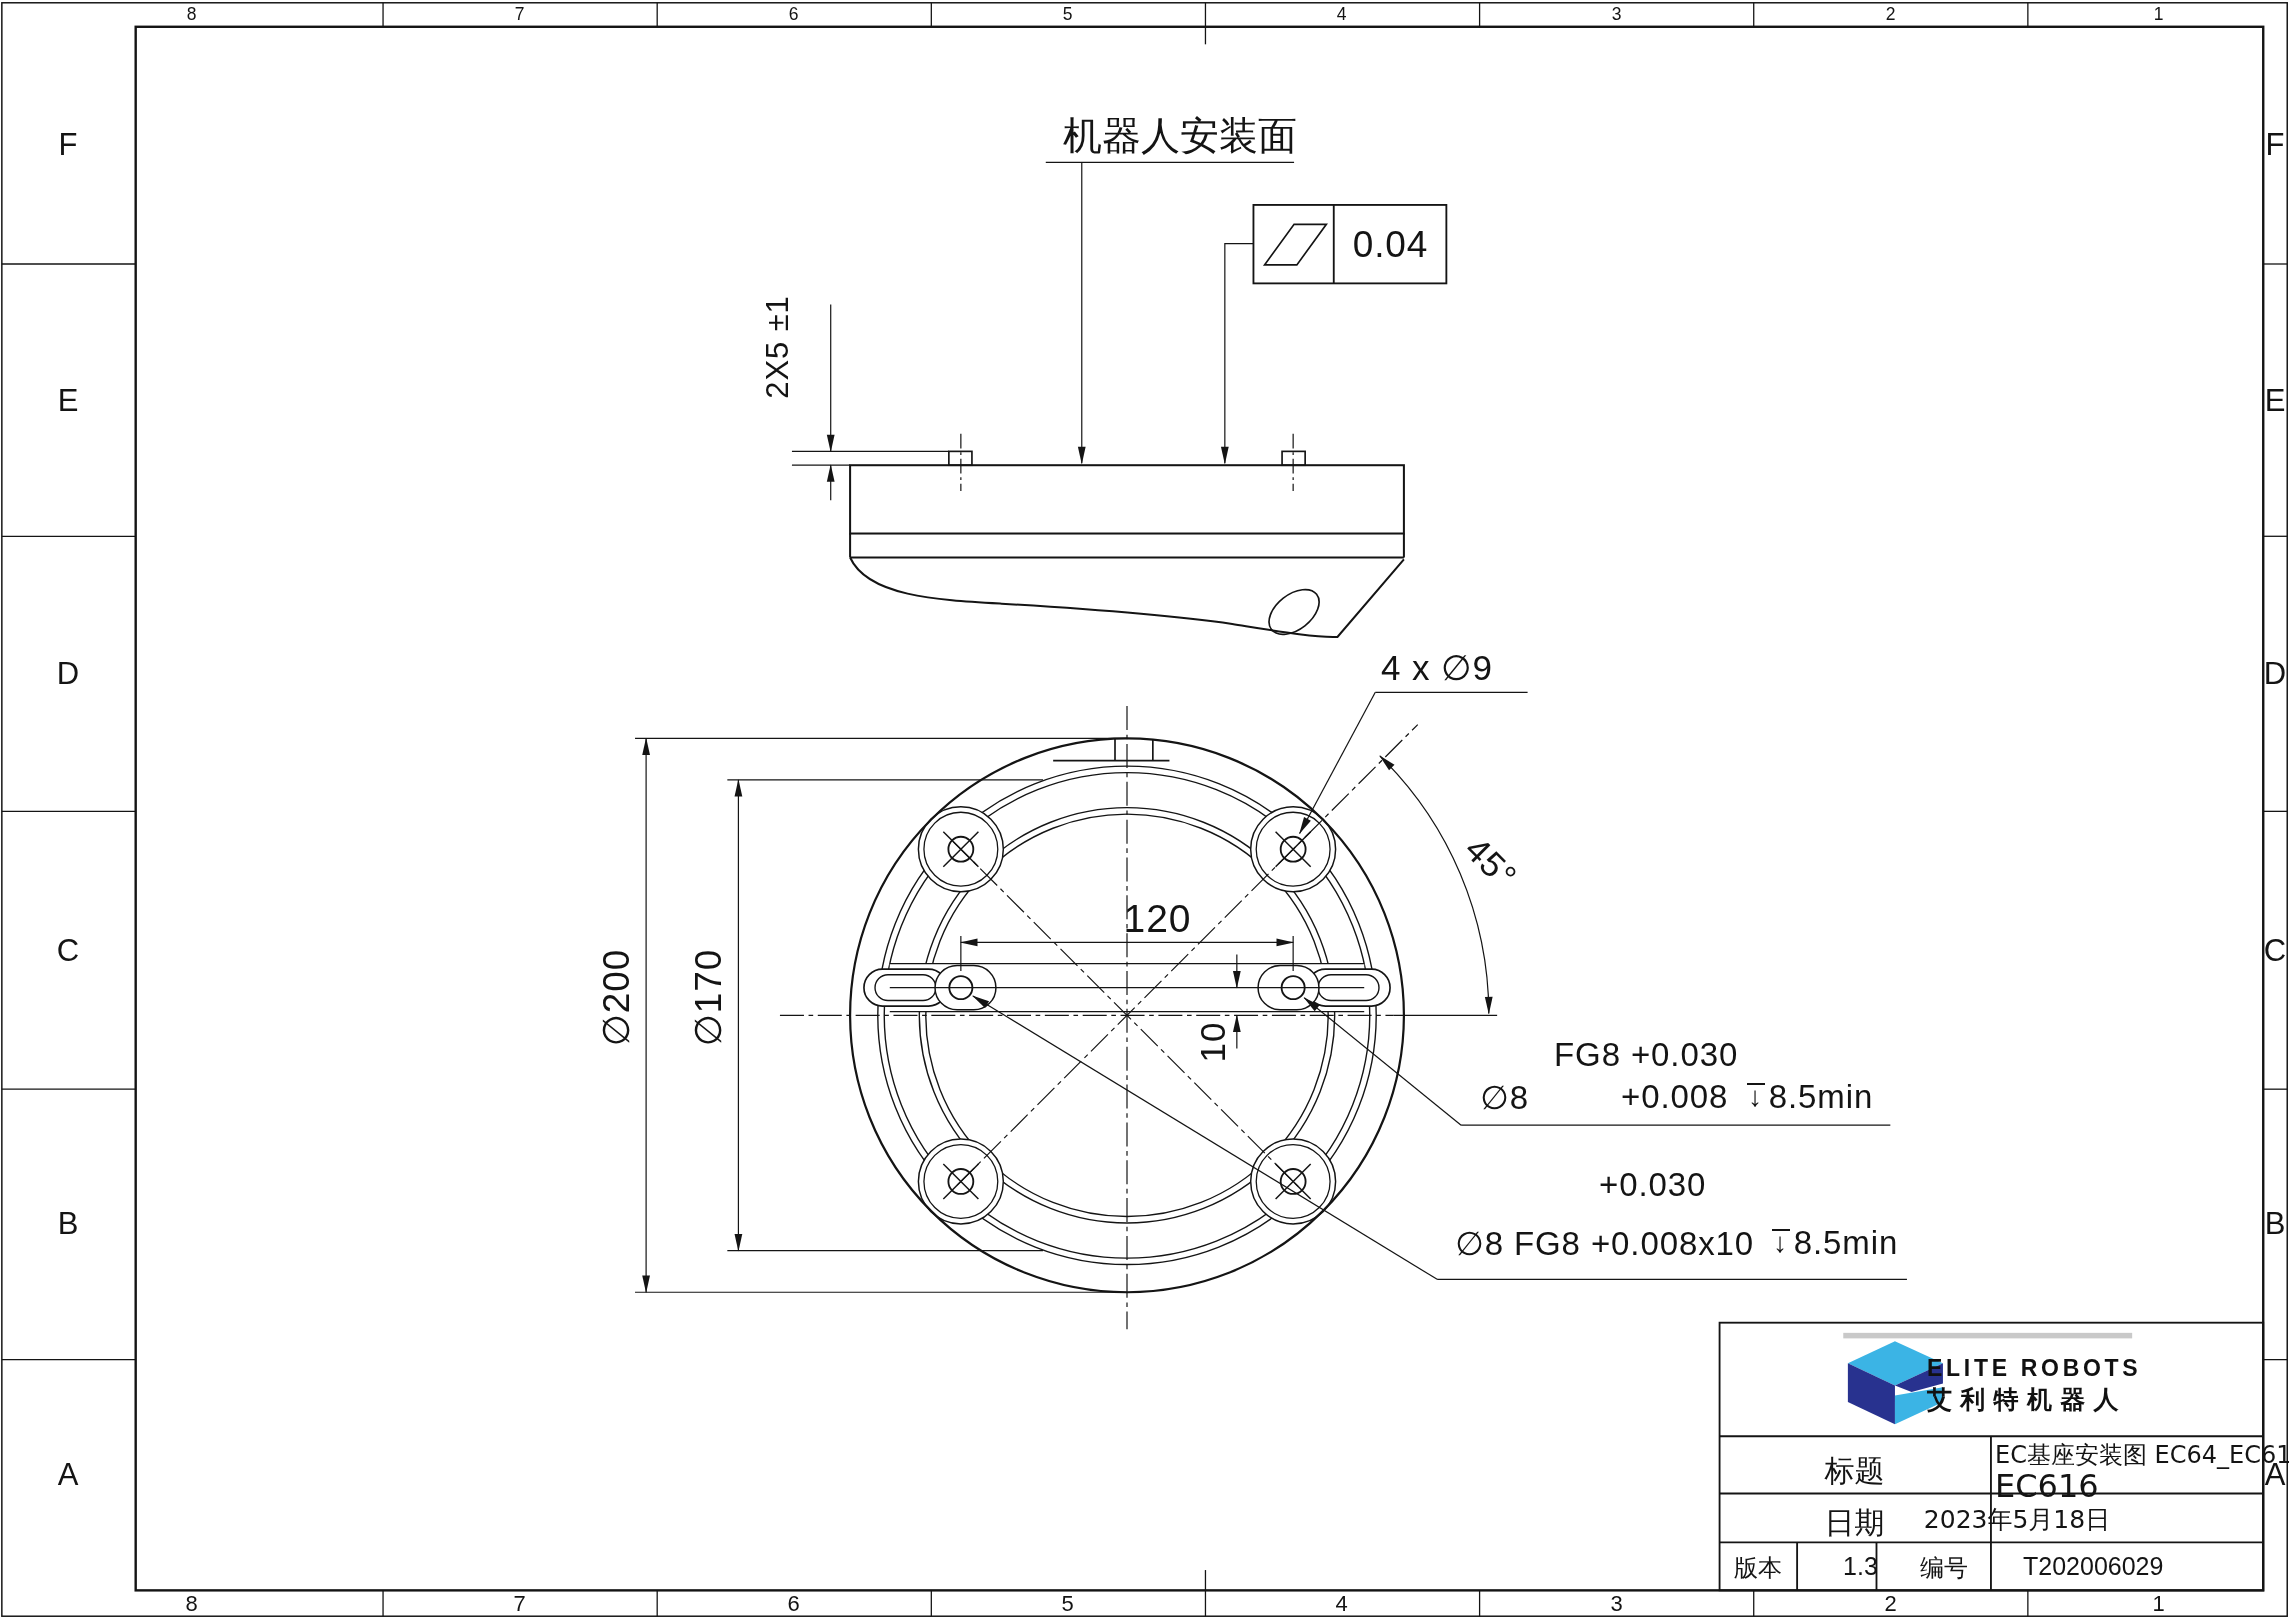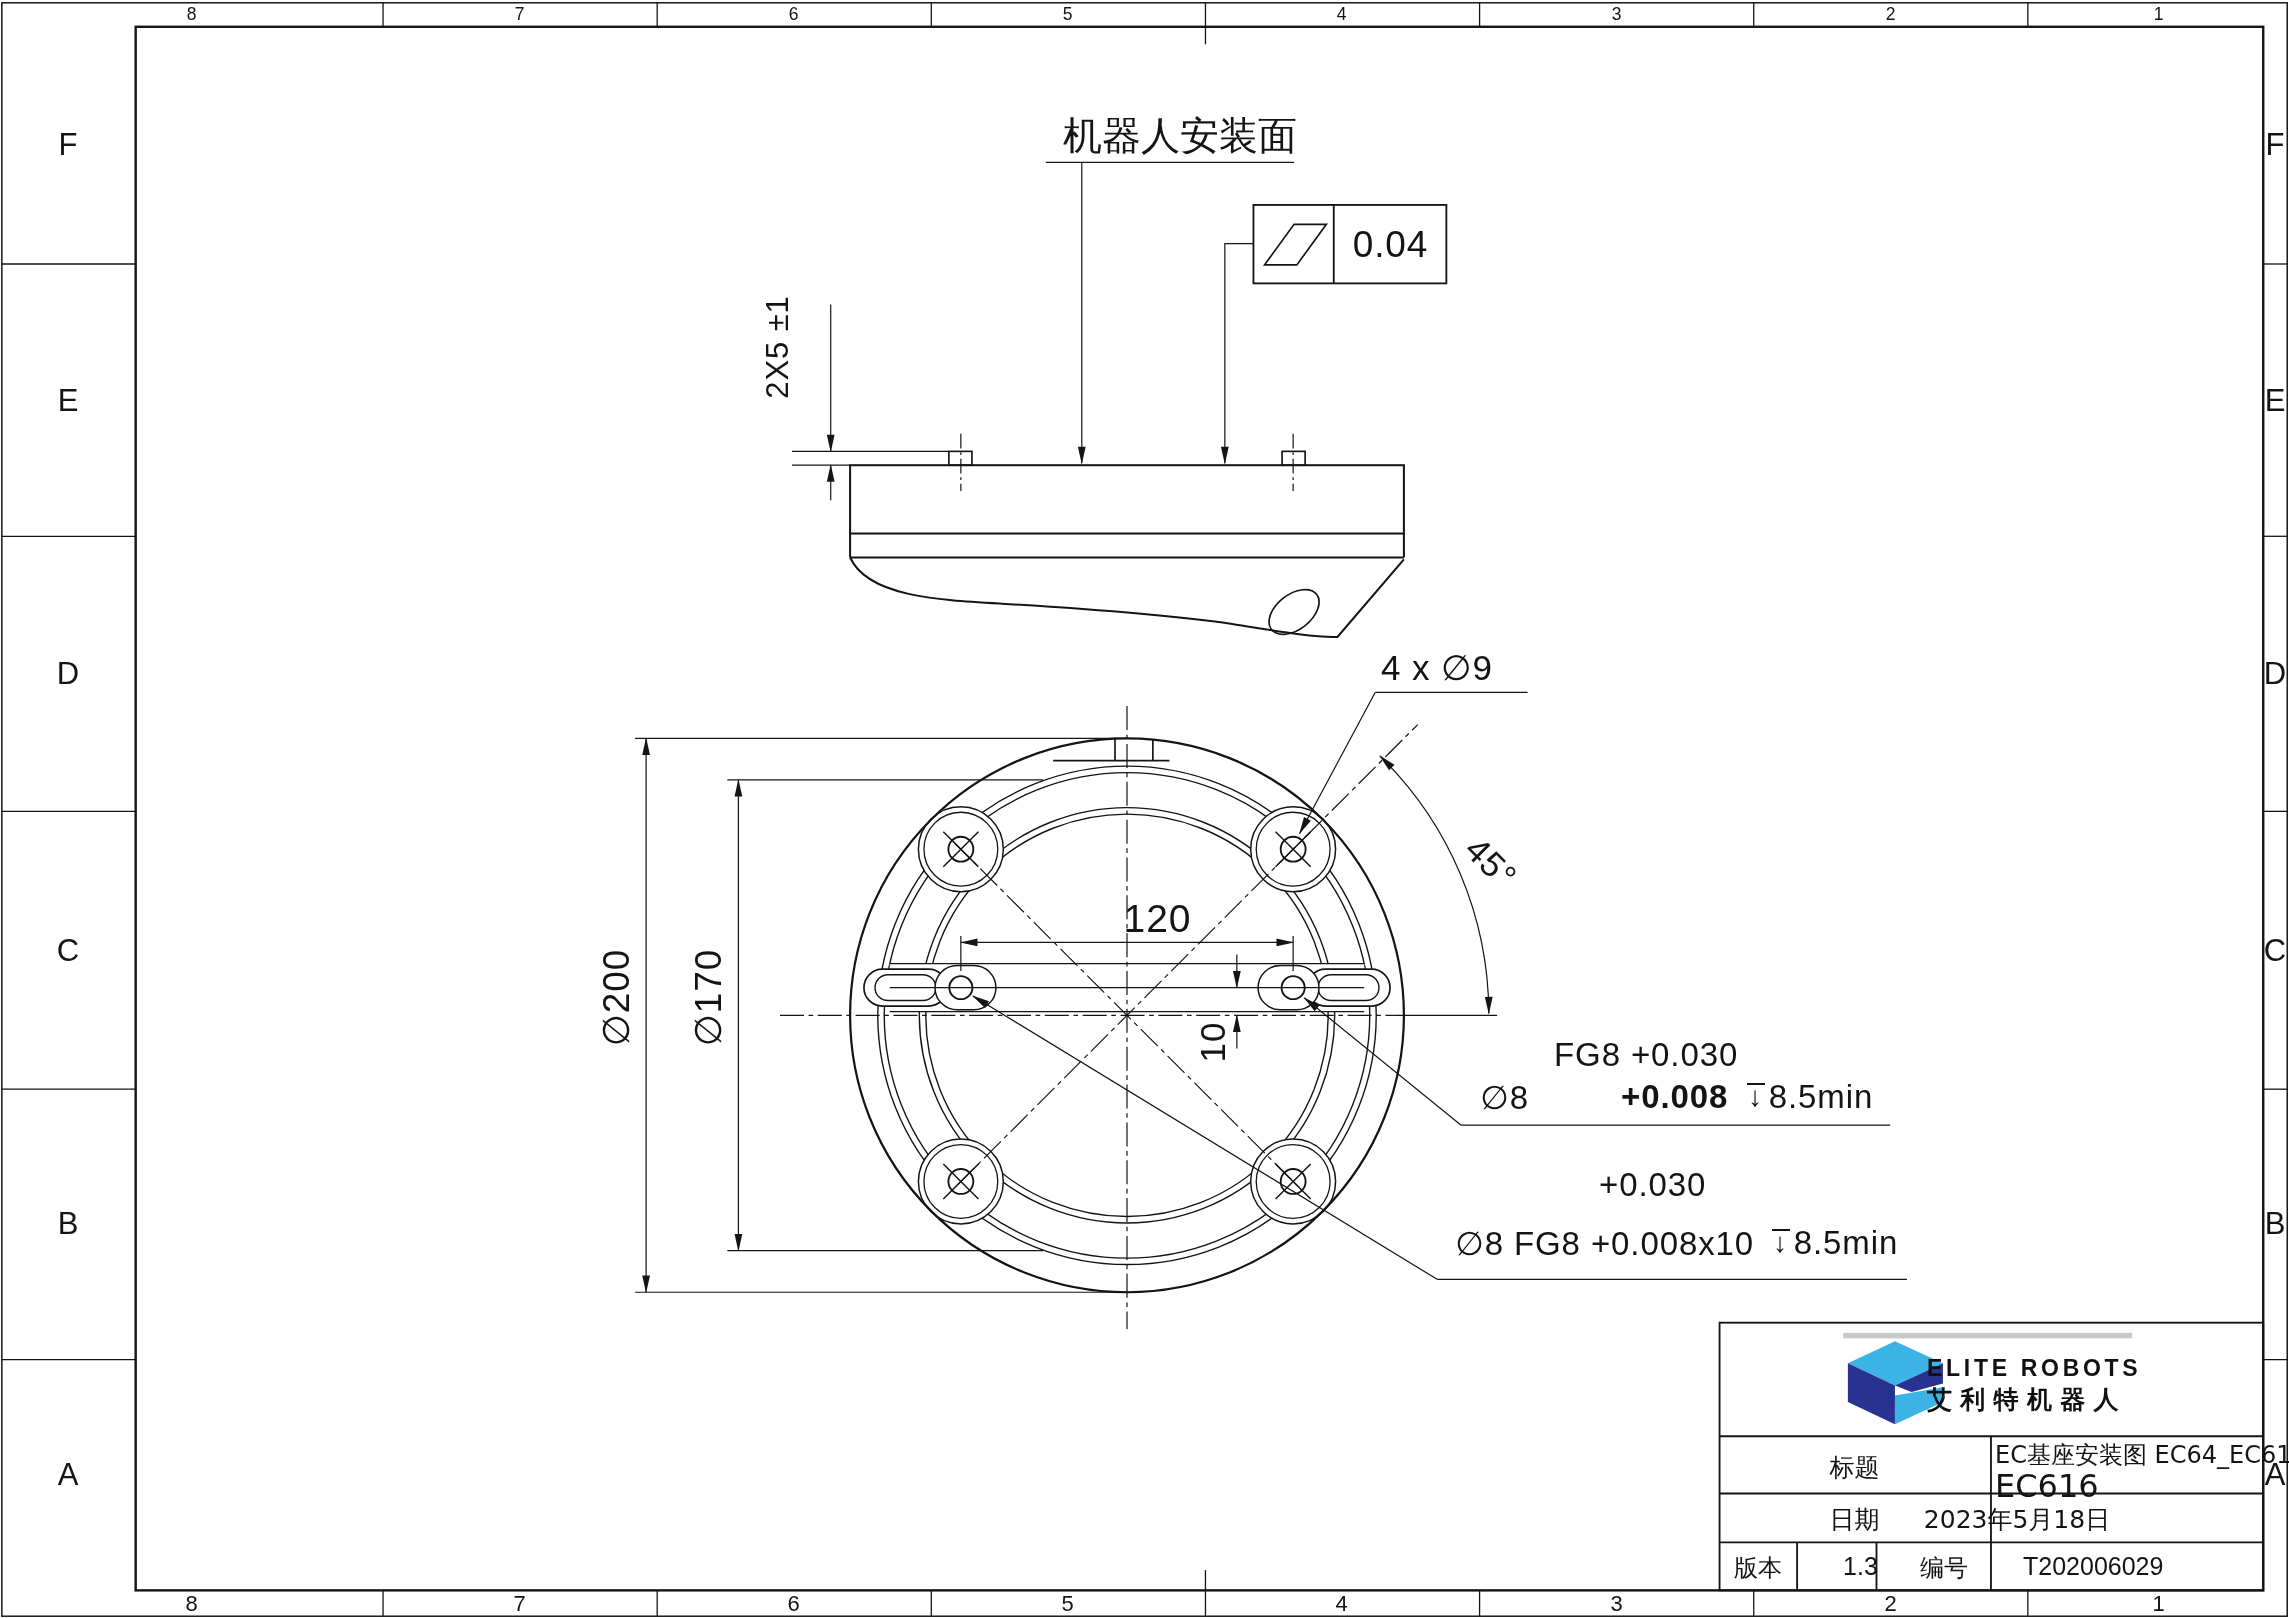--- a/index.html
+++ b/index.html
@@ -9,21 +9,21 @@
   .txt{position:absolute;white-space:nowrap;color:#141414;}
   .ctr{text-align:center;}
   .zone{width:37px;height:20px;line-height:20px;font-size:17.5px;text-align:center;}
   .zoneb{font-size:22px;}
   .rowl{width:28px;height:33px;line-height:33px;font-size:31px;text-align:center;}
   .dim{font-size:33px;letter-spacing:0.9px;}
   .rot270{transform:rotate(-90deg);transform-origin:center center;}
   .cjk{font-family:"DejaVu Sans","Liberation Sans",sans-serif;}
   .dsym{display:inline-block;border-top:2.8px solid #141414;line-height:24px;
         padding:0 1.8px;margin:0 3.7px 0 5.5px;font-size:28px;vertical-align:1.8px;}
-  .tb-label{font-size:25px;font-family:Liberation Serif, serif;}
+  .tb-label{font-size:30px;font-family:Liberation Serif, serif;}
   .brand-en{font-size:23px;font-weight:bold;letter-spacing:3.7px;color:#111;}
   .brand-cn{font-size:25px;font-weight:bold;letter-spacing:8.3px;color:#111;}
 </style>
 </head>
 <body>
 
 <div id="sheet">
 
   <svg id="linework" width="2290" height="1619" viewBox="0 0 2481 1754">
     <defs>
@@ -253,21 +253,21 @@
 
   <div class="txt dim rot270 ctr" style="left:552px;top:976px;width:129px;font-size:37px;">∅200</div>
   <div class="txt dim rot270 ctr" style="left:644px;top:976px;width:129px;font-size:37px;">∅170</div>
   <div class="txt dim ctr" style="left:1102px;top:897px;width:111px;font-size:39px;">120</div>
   <div class="txt dim rot270 ctr" style="left:1180px;top:1022px;width:65px;font-size:35px;">10</div>
   <div class="txt dim" style="left:1381px;top:648px;font-size:35px;">4 x ∅9</div>
   <div class="txt dim ctr" style="left:1454px;top:843px;width:74px;font-size:35px;transform:rotate(45deg);">45°</div>
 
   <div class="txt dim" style="left:1554px;top:1036px;">FG8 +0.030</div>
   <div class="txt dim" style="left:1480px;top:1078px;">∅8</div>
-  <div class="txt dim" style="left:1621px;top:1078px;font-weight:bold;">+0.008</div>
+  <div class="txt dim" style="left:1621px;top:1078px;">+0.008</div>
   <div class="txt dim" style="left:1741px;top:1078px;"><span class="dsym">↓</span><span>8.5min</span></div>
 
   <div class="txt dim" style="left:1599px;top:1166px;">+0.030</div>
   <div class="txt dim" style="left:1455px;top:1224px;">∅8 FG8 +0.008x10</div>
   <div class="txt dim" style="left:1766px;top:1224px;"><span class="dsym">↓</span><span>8.5min</span></div>
 
   <div class="txt brand-en" style="left:1927px;top:1355px;">ELITE ROBOTS</div>
   <div class="txt brand-cn cjk" style="left:1927px;top:1383px;">艾利特机器人</div>
 
   <div class="txt cjk tb-label ctr" style="left:1719px;top:1451px;width:271px;">标题</div>

